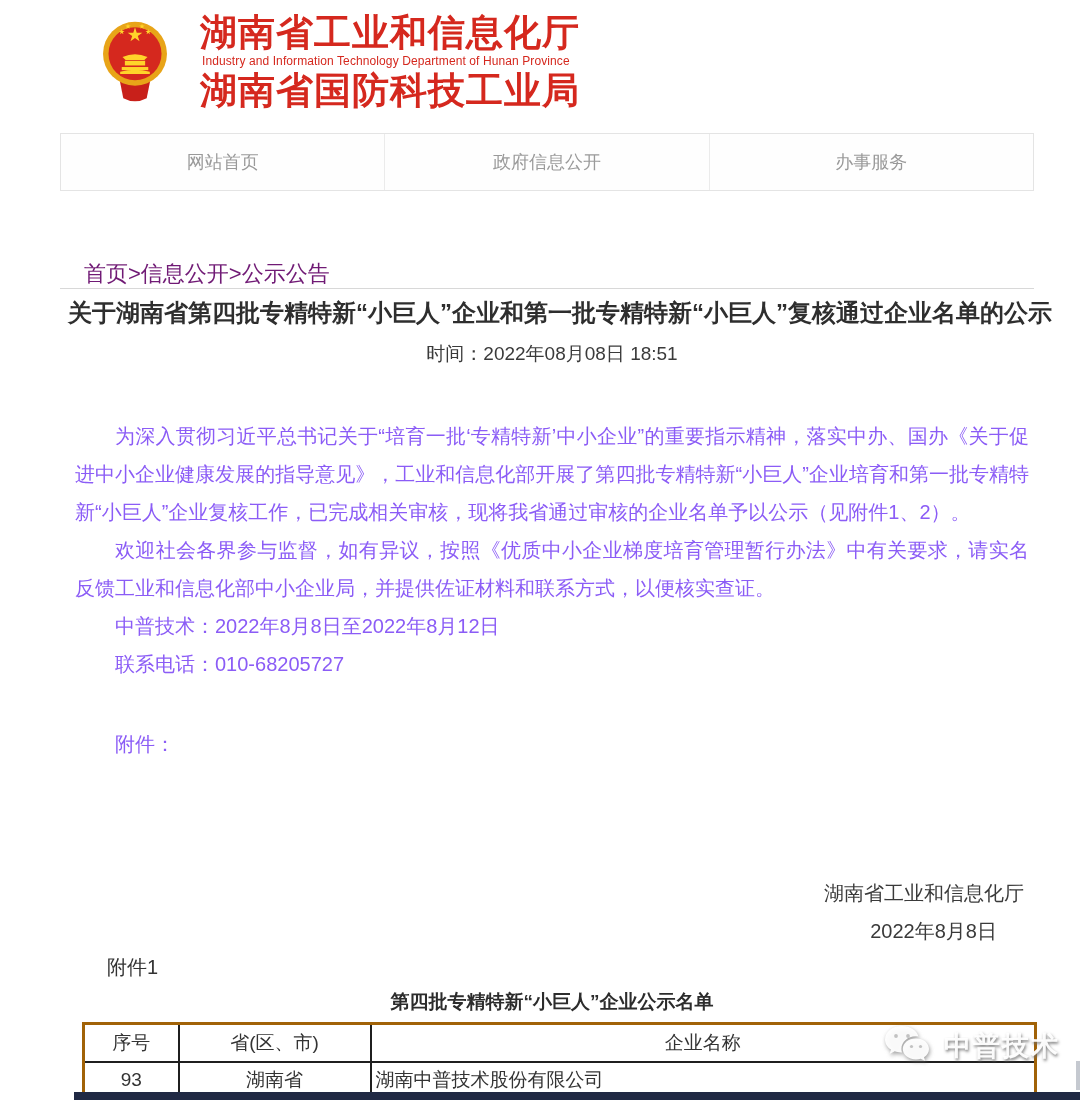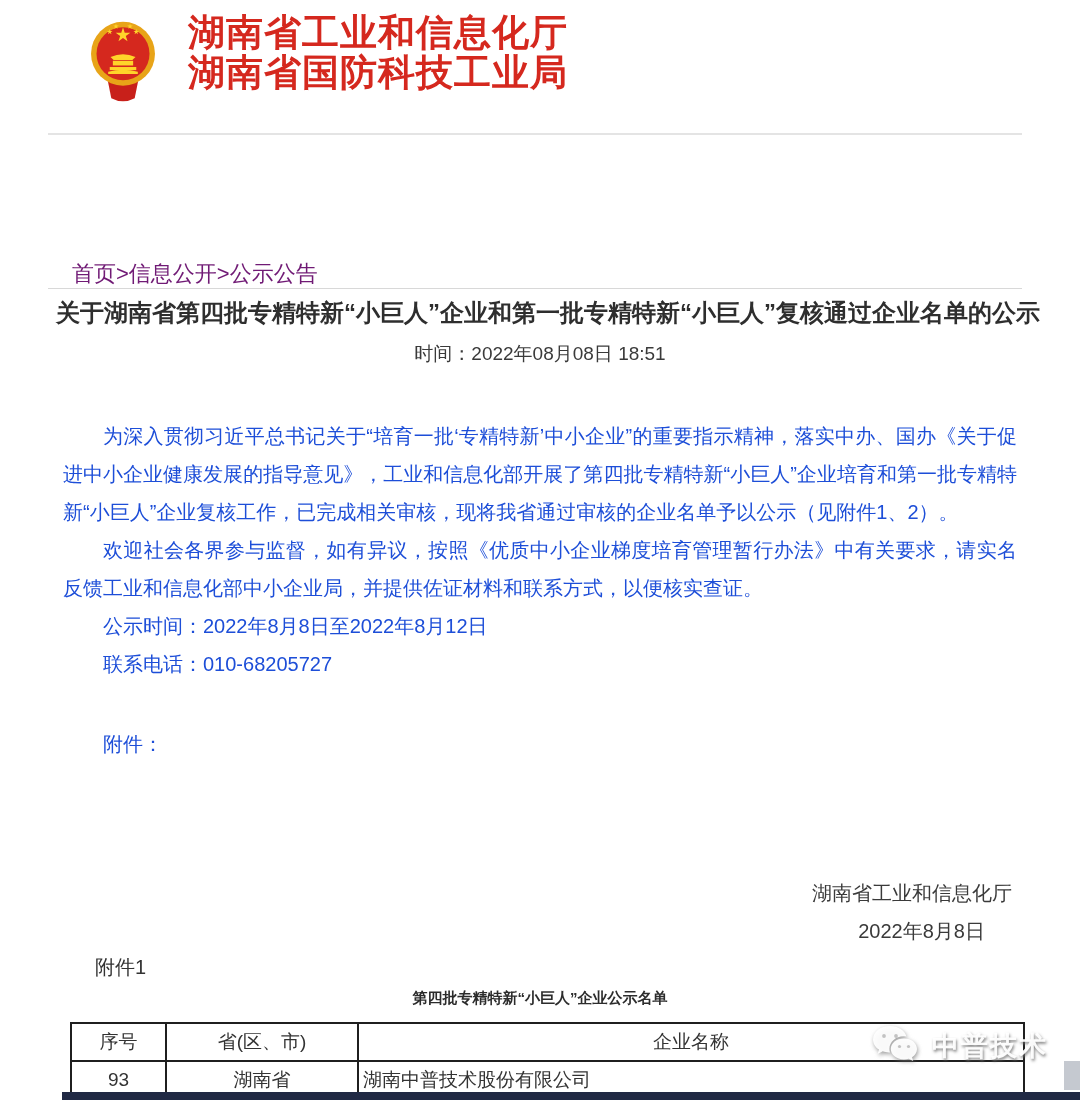--- a/index.html
+++ b/index.html
@@ -2,21 +2,21 @@
 <html><head>
 <meta charset="utf-8">
 <style>
   * { margin:0; padding:0; box-sizing:border-box; }
   html,body { width:1080px; height:1100px; }
   body {
     font-family:"Liberation Sans", sans-serif;
     background:#ffffff; color:#3c3c3c;
     position:relative; overflow:hidden;
   }
-  .page { position:absolute; inset:0; background:#fff; }
+  .page { position:absolute; inset:0; background:#fff;margin-left:12px; }
 
   
   .site-header { position:absolute; left:0; top:0; width:1080px; height:126px; background:#fff; }
   .emblem { position:absolute; left:84px; top:14px; width:78px; height:92px; }
   .dept-block { position:absolute; left:188px; top:13px; }
   .dept-cn { font-size:37px; font-weight:bold; color:#d5281e; letter-spacing:1px; line-height:40px; }
   .dept-en { font-size:12px; color:#d5281e; line-height:15px; margin:1px 0 2px 2px; letter-spacing:0.1px; }
 
   
   .main-nav { position:absolute; left:48px; top:133px; width:974px; border:1px solid #e4e4e4; background:#fefefe; }
@@ -31,39 +31,39 @@
   
   .breadcrumb { position:absolute; left:72px; top:259px; font-size:22px; color:#701a75; }
   .hr-divider { position:absolute; left:48px; top:288px; width:974px; height:1px; background:#d8d8d8; }
   .article-title {
     position:absolute; left:40px; top:299px; width:1000px;
     text-align:right; font-size:24px; font-weight:bold; color:#2e2e2e; line-height:28px;
   }
   .article-time { position:absolute; left:40px; top:341px; width:1000px; text-align:center; font-size:19px; color:#3a3a3a; }
 
   
-  .article-body { position:absolute; left:63px; top:417px; width:954px; font-size:20px; line-height:38px; color:#1d4ed8; }
+  .article-body { position:absolute; left:63px; top:417px; width:954px; font-size:20px; line-height:38px; color:#8b5cf6; }
   .article-body p { text-indent:2em; text-align:justify; }
   .attachments { display:flex; margin-top:42px; }
   .att-label { text-indent:0; margin-left:2em; white-space:nowrap; }
   .att-items > div { line-height:36px; }
 
   .signature { position:absolute; left:40px; top:880px; width:972px; text-align:right; font-size:20px; color:#3a3a3a; }
   .sign-date { position:absolute; left:40px; top:918px; width:945px; text-align:right; font-size:20px; color:#3a3a3a; }
 
   
   .appendix-label { position:absolute; left:95px; top:954px; font-size:20px; color:#333; }
-  .table-title { position:absolute; left:40px; top:989px; width:1000px; text-align:center; font-size:15px; font-weight:bold; color:#2c2c2c; }
+  .table-title { position:absolute; left:40px; top:989px; width:1000px; text-align:center; font-size:19px; font-weight:bold; color:#2c2c2c; }
   .appendix-table {
     position:absolute; left:70px; top:1022px; width:955px;
     border-collapse:collapse; table-layout:fixed; background:#fff;
     font-size:19px; color:#333;
   }
   .appendix-table th, .appendix-table td { border:2px solid #1f1f1f; height:38px; text-align:center; font-weight:normal; }
-  .appendix-table { border:1px solid #a16207;padding-left:43px; }
+  .appendix-table { border:3px solid #a16207;padding-left:43px; }
   .appendix-table .col-no { width:95px; }
   .appendix-table .col-prov { width:192px; }
   .appendix-table td.cell-name { text-align:left; padding-left:4px; }
 
   
   .watermark {
     position:absolute; left:870px; top:1024px; display:flex; align-items:center;
     pointer-events:none;
   }
   .watermark-text {
@@ -91,36 +91,42 @@
         <polygon transform="translate(59,13) scale(0.42)" points="0,-9 2.01,-2.77 8.56,-2.78 3.25,1.06 5.29,7.28 0,3.42 -5.29,7.28 -3.25,1.06 -8.56,-2.78 -2.01,-2.77"></polygon>
         <polygon transform="translate(67,20) scale(0.42)" points="0,-9 2.01,-2.77 8.56,-2.78 3.25,1.06 5.29,7.28 0,3.42 -5.29,7.28 -3.25,1.06 -8.56,-2.78 -2.01,-2.77"></polygon>
         <path d="M34 52 Q50 45 66 52 L62 56 L38 56 Z"></path>
         <rect x="37" y="57" width="26" height="6"></rect>
         <rect x="33" y="65" width="34" height="4"></rect>
         <path d="M31 71 Q50 66 69 71 L69 74 L31 74 Z"></path>
       </g>
     </svg>
     <div class="dept-block">
       <div class="dept-cn">湖南省工业和信息化厅</div>
+      <div class="dept-en">Industry and Information Technology Department of Hunan Province</div>
       <div class="dept-cn">湖南省国防科技工业局</div>
     </div>
   </div>
 
   <div class="main-nav">
+    <div class="nav-row">
+      <div class="nav-item">网站首页</div>
+      <div class="nav-item">政府信息公开</div>
+      <div class="nav-item">办事服务</div>
+    </div>
   </div>
 
   <div class="breadcrumb">首页&gt;信息公开&gt;公示公告</div>
   <div class="hr-divider"></div>
   <h1 class="article-title">关于湖南省第四批专精特新“小巨人”企业和第一批专精特新“小巨人”复核通过企业名单的公示</h1>
   <div class="article-time">时间：2022年08月08日 18:51</div>
 
   <div class="article-body">
     <p>为深入贯彻习近平总书记关于“培育一批‘专精特新’中小企业”的重要指示精神，落实中办、国办《关于促进中小企业健康发展的指导意见》，工业和信息化部开展了第四批专精特新“小巨人”企业培育和第一批专精特新“小巨人”企业复核工作，已完成相关审核，现将我省通过审核的企业名单予以公示（见附件1、2）。</p>
     <p>欢迎社会各界参与监督，如有异议，按照《优质中小企业梯度培育管理暂行办法》中有关要求，请实名反馈工业和信息化部中小企业局，并提供佐证材料和联系方式，以便核实查证。</p>
-    <p>公示时间：2022年8月8日至2022年8月12日</p>
+    <p>中普技术：2022年8月8日至2022年8月12日</p>
     <p>联系电话：010-68205727</p>
     <div class="attachments">
       <span class="att-label">附件：</span>
     </div>
   </div>
 
   <div class="signature">湖南省工业和信息化厅</div>
   <div class="sign-date">2022年8月8日</div>
 
   <div class="appendix-label">附件1</div>

